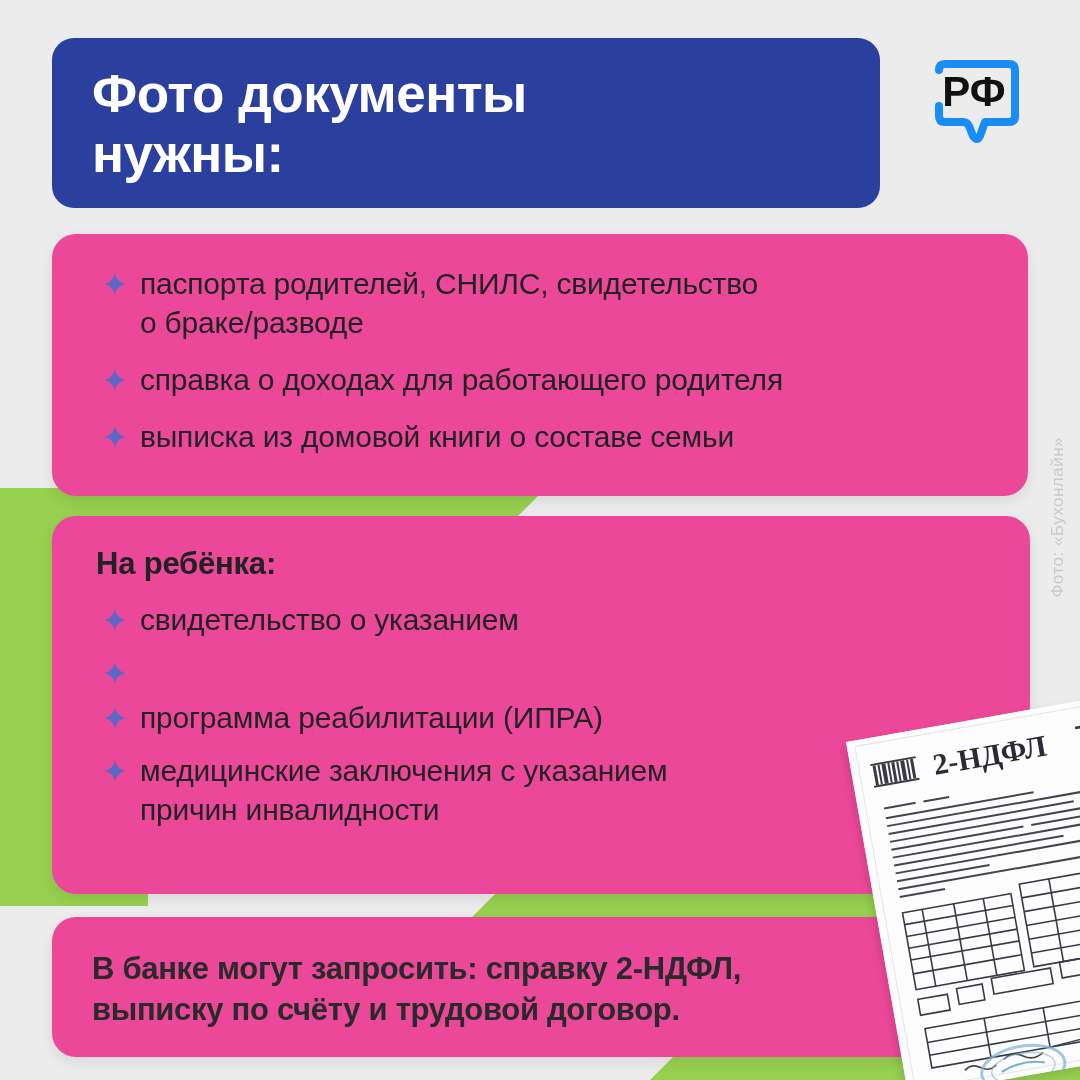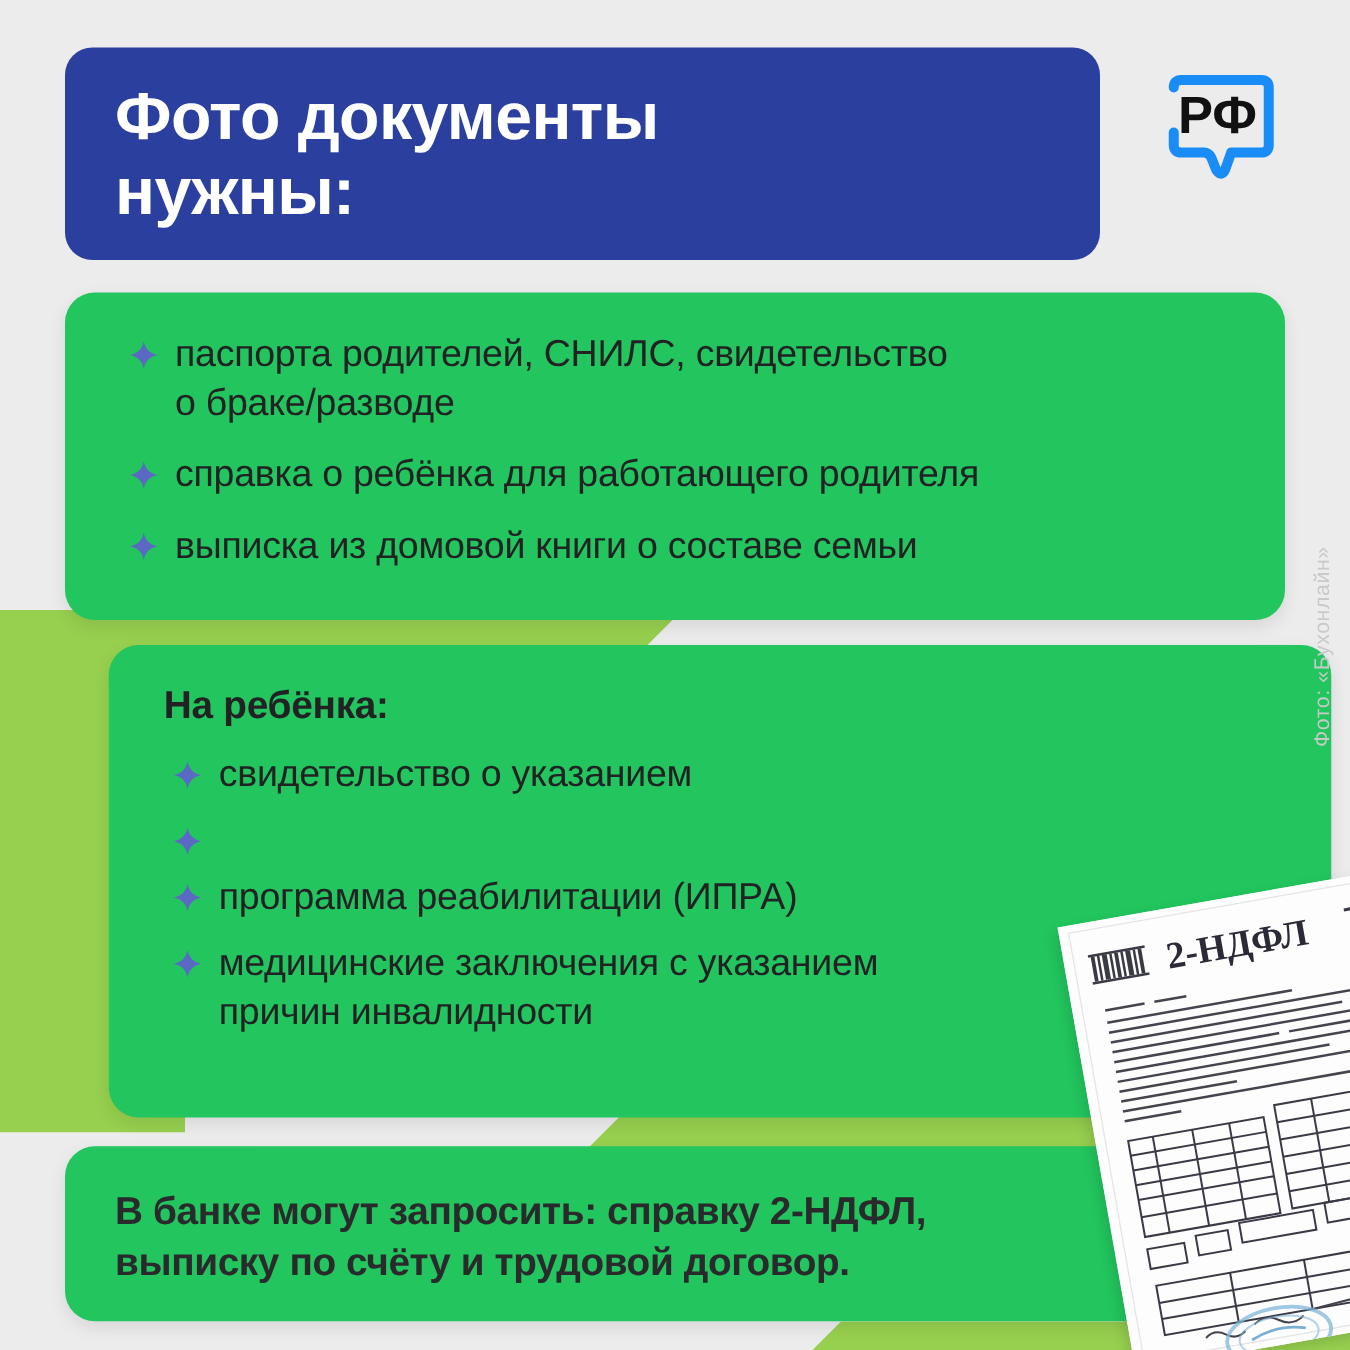--- a/index.html
+++ b/index.html
@@ -83,27 +83,27 @@
   #logo {
     position: absolute;
     left: 925px; top: 40px;
     width: 104px; height: 104px;
   }
   #logo svg { display: block; width: 104px; height: 104px; }
 
   
   .card {
     position: absolute;
-    background: #22c55e;
+    background: #ec4899;
     border-radius: 24px;
     box-shadow: 0 5px 14px rgba(0,0,0,0.09);
   }
 
   #card-documents { left: 52px; top: 234px; width: 976px; height: 262px; }
-  #card-child     { left: 52px; top: 516px; width: 978px; height: 378px; margin-left: 35px; }
+  #card-child     { left: 52px; top: 516px; width: 978px; height: 378px; }
   #card-bank      { left: 52px; top: 917px; width: 878px; height: 140px; }
 
   
   .bullet-list { padding: 30px 44px 0 52px; }
   .bullet-row {
     display: flex;
     align-items: flex-start;
     margin-bottom: 18px;
   }
   .bullet-row:last-child { margin-bottom: 16px; }
@@ -207,21 +207,21 @@
         <span class="bullet-text">паспорта родителей, СНИЛС, свидетельство
 о браке/разводе</span>
       </div>
 
       <div class="bullet-row">
         <span class="bullet-icon">
           <svg viewBox="0 0 22 22">
               <path d="M11 0 C12.2 6.2 15.8 9.8 22 11 C15.8 12.2 12.2 15.8 11 22 C9.8 15.8 6.2 12.2 0 11 C6.2 9.8 9.8 6.2 11 0 Z" fill="#5b68c4"></path>
             </svg>
         </span>
-        <span class="bullet-text">справка о ребёнка для работающего родителя</span>
+        <span class="bullet-text">справка о доходах для работающего родителя</span>
       </div>
 
       <div class="bullet-row">
         <span class="bullet-icon">
           <svg viewBox="0 0 22 22">
               <path d="M11 0 C12.2 6.2 15.8 9.8 22 11 C15.8 12.2 12.2 15.8 11 22 C9.8 15.8 6.2 12.2 0 11 C6.2 9.8 9.8 6.2 11 0 Z" fill="#5b68c4"></path>
             </svg>
         </span>
         <span class="bullet-text">выписка из домовой книги о составе семьи</span>
       </div>

